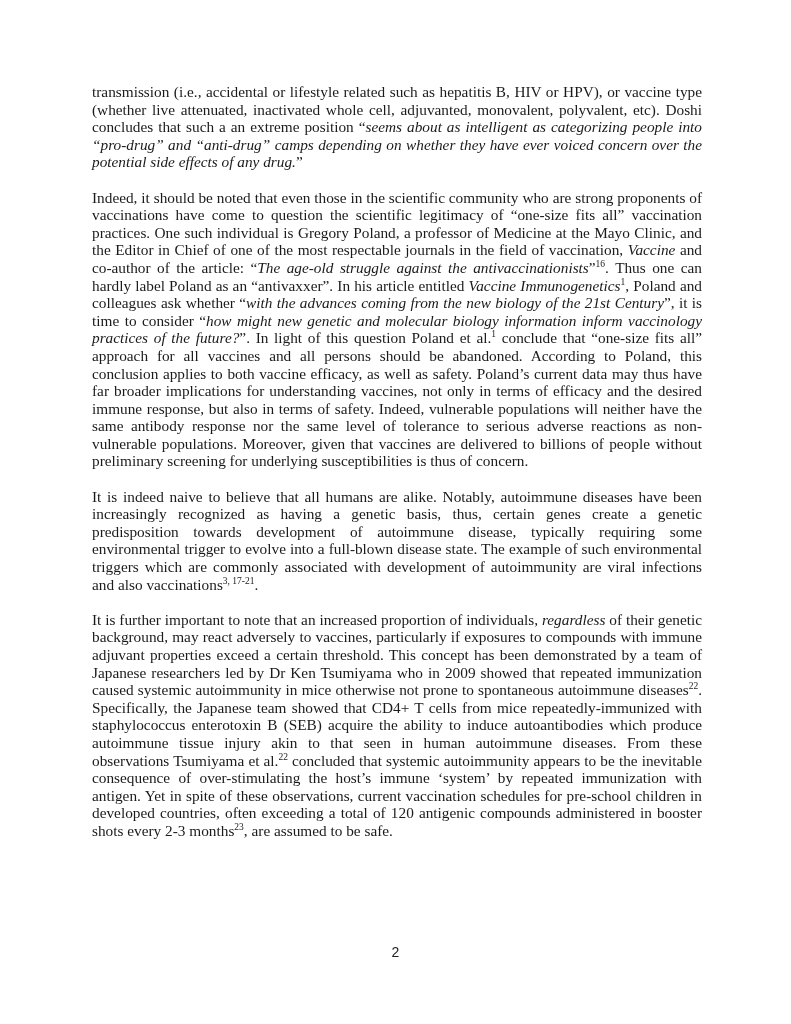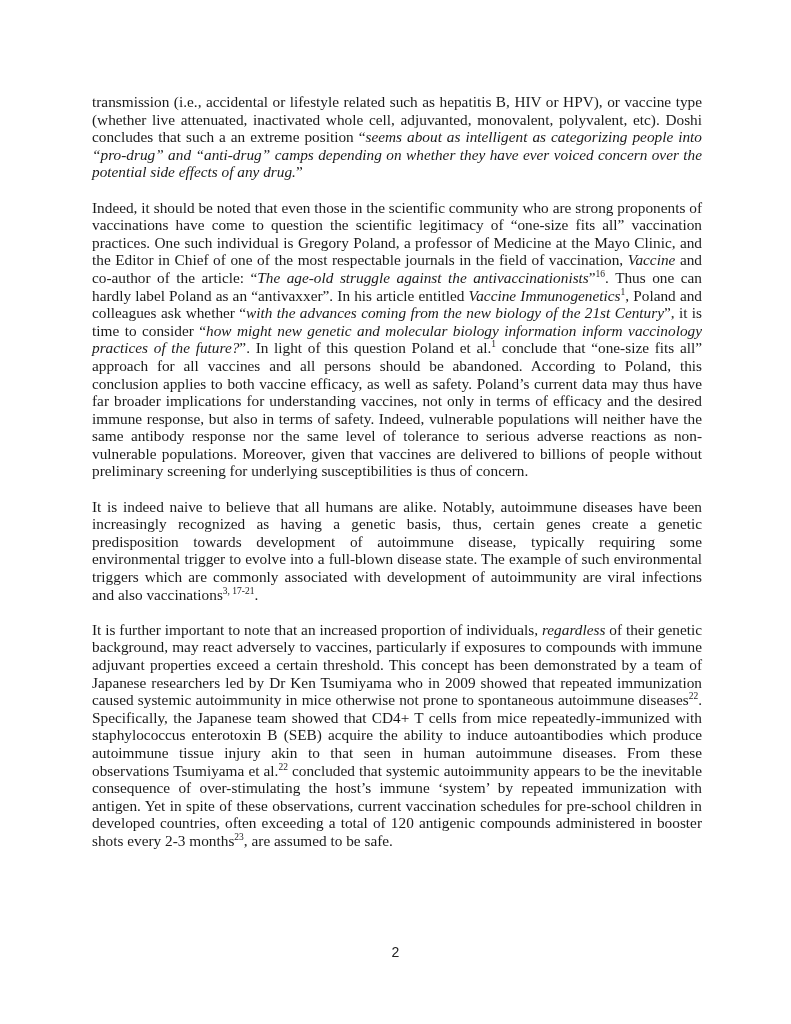--- a/index.html
+++ b/index.html
@@ -2,21 +2,21 @@
 <html><head>
 <meta charset="utf-8">
 <style>
   html, body { margin: 0; padding: 0; background: #ffffff; }
   body {
     width: 791px; height: 1024px; position: relative; overflow: hidden;
     font-family: "Liberation Serif", "DejaVu Serif", serif;
     color: #1a1a1a;
   }
   .page-body {
-    position: absolute; left: 92px; top: 93px; width: 610px;
+    position: absolute; left: 92px; top: 83px; width: 610px;
     font-size: 15.3px; line-height: 17.6px;
   }
   .para { margin: 0 0 17.6px 0; text-align: justify; }
   .para + .para { margin-top: 0; }
   sup { font-size: 9.5px; line-height: 0; vertical-align: 6px; }
   i { font-style: italic; }
   .page-number {
     position: absolute; left: 0; width: 791px; top: 944px; text-align: center;
     font-family: "Liberation Sans", "DejaVu Sans", sans-serif; font-size: 14px; color: #222;
   }

